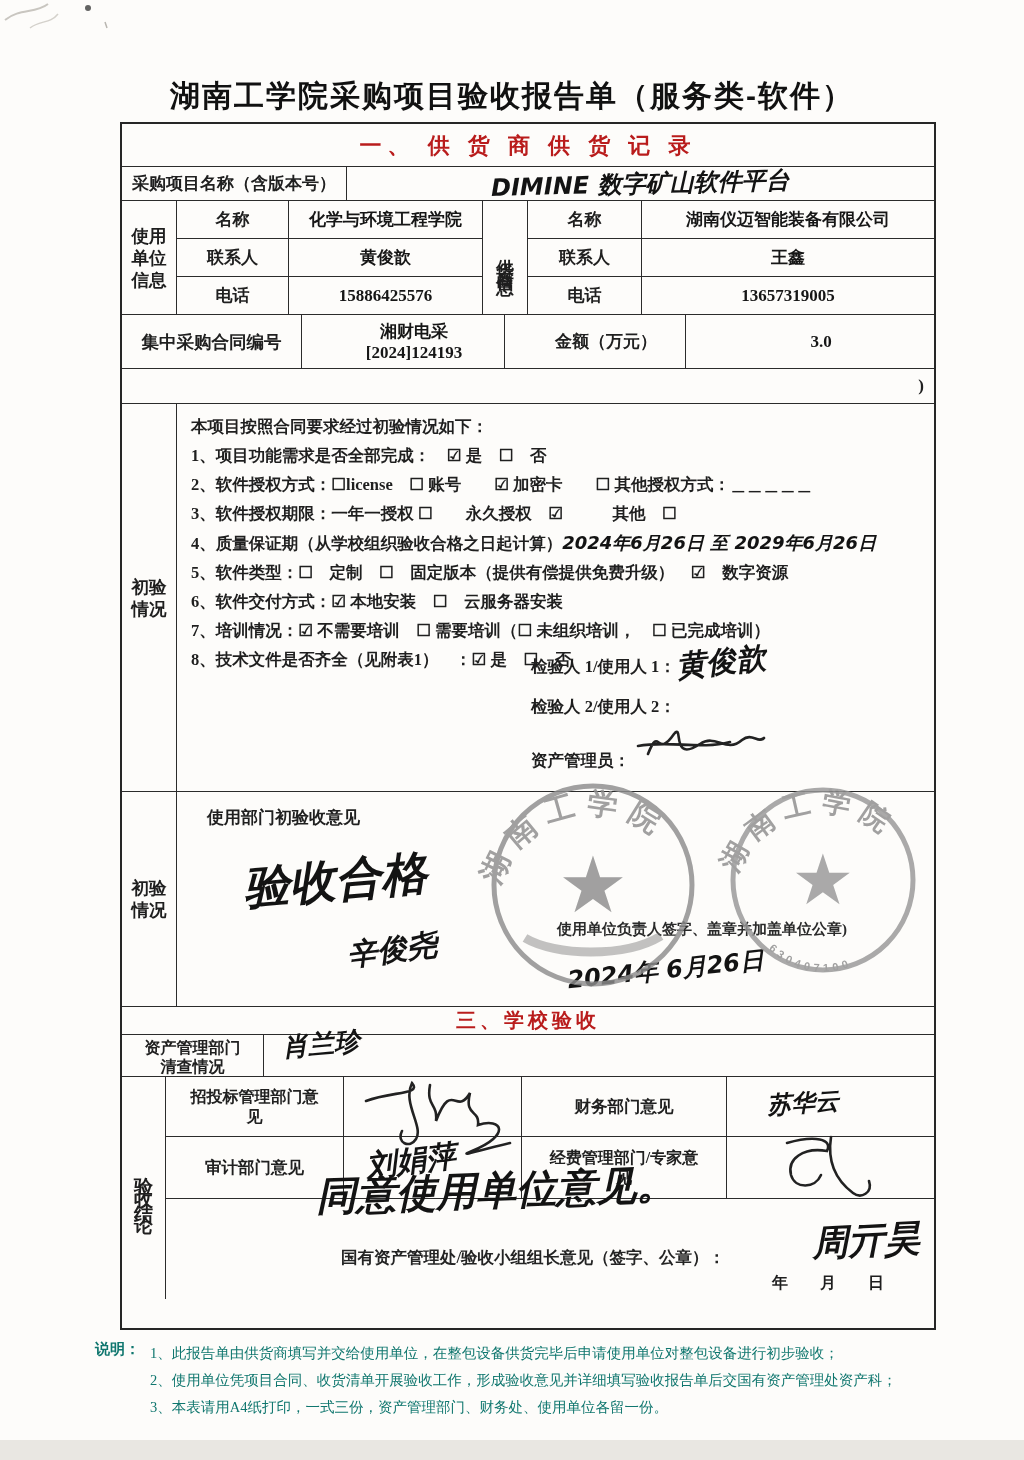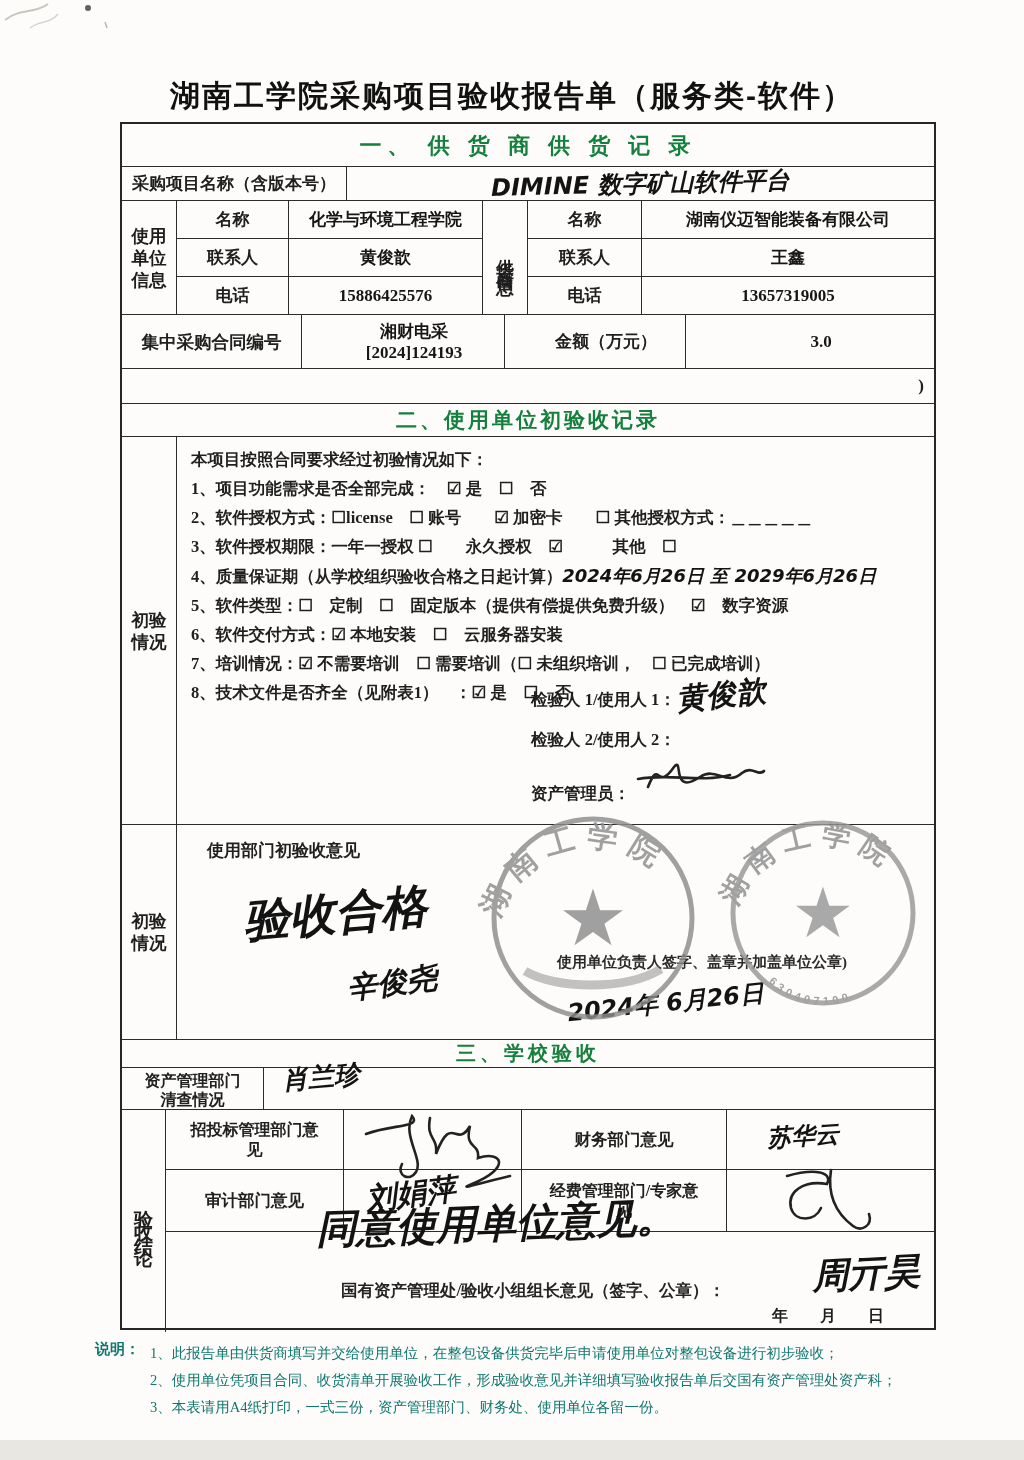--- a/index.html
+++ b/index.html
@@ -18,21 +18,21 @@
   .form{
     position:absolute;left:120px;top:122px;width:816px;height:1208px;
     border:2px solid #262626;box-sizing:border-box;background:transparent;
   }
   .row{display:flex;box-sizing:border-box;border-bottom:1.6px solid #2b2b2b;}
   .row:last-child{border-bottom:none;}
   .cell{box-sizing:border-box;border-right:1.6px solid #2b2b2b;display:flex;align-items:center;justify-content:center;text-align:center;}
   .cell.last{border-right:none;}
   .sec-head{
     height:43px;align-items:center;justify-content:center;display:flex;
-    font-family:"Liberation Sans",sans-serif;font-size:22px;font-weight:bold;letter-spacing:6px;color:#15803d;
+    font-family:"Liberation Sans",sans-serif;font-size:22px;font-weight:bold;letter-spacing:6px;color:#b91c1c;
   }
   .lbl{font-size:17px;font-weight:600;color:#202020;}
   .val{font-size:17px;font-weight:600;color:#161616;}
   .grouplbl{font-size:17.5px;font-weight:600;word-break:break-all;line-height:22px;padding:0 6px;}
   .vert{writing-mode:vertical-rl;text-orientation:upright;font-size:17.5px;font-weight:600;letter-spacing:5px;}
   .hw{
     font-family:"DejaVu Sans",sans-serif;font-style:italic;font-weight:bold;color:#131313;
     white-space:nowrap;
   }
   .check-line{line-height:29px;font-size:16.5px;font-weight:600;color:#1f1f1f;white-space:nowrap;}
@@ -114,23 +114,20 @@
     <div class="cell last val" style="flex:1;">3.0</div>
   </div>
 
   <div class="row" style="height:35px;">
     <div class="cell last" style="flex:1;justify-content:flex-start;padding:0 10px;">
       <span style="flex:1;"></span>
       <span class="lbl">)</span>
     </div>
   </div>
 
-  <div class="row" style="height:33px;">
-    <div class="cell last sec-head" style="flex:1;height:auto;font-size:21px;letter-spacing:3px;">二、使用单位初验收记录</div>
-  </div>
 
   <div class="row" style="height:388px;">
     <div class="cell grouplbl" style="width:55px;">初验情况</div>
     <div class="cell last relcell" style="flex:1;padding:8px 10px 0 14px;text-align:left;">
       <div class="check-line">本项目按照合同要求经过初验情况如下：</div>
       <div class="check-line">1、项目功能需求是否全部完成：　☑ 是　☐　否</div>
       <div class="check-line">2、软件授权方式：☐license　☐ 账号　　☑ 加密卡　　☐ 其他授权方式：＿＿＿＿＿</div>
       <div class="check-line">3、软件授权期限：一年一授权 ☐　　永久授权　☑　　　其他　☐</div>
       <div class="check-line">
         <span>4、质量保证期（从学校组织验收合格之日起计算）</span><span class="hw" style="font-size:18px;">2024年6月26日 至 2029年6月26日</span>

